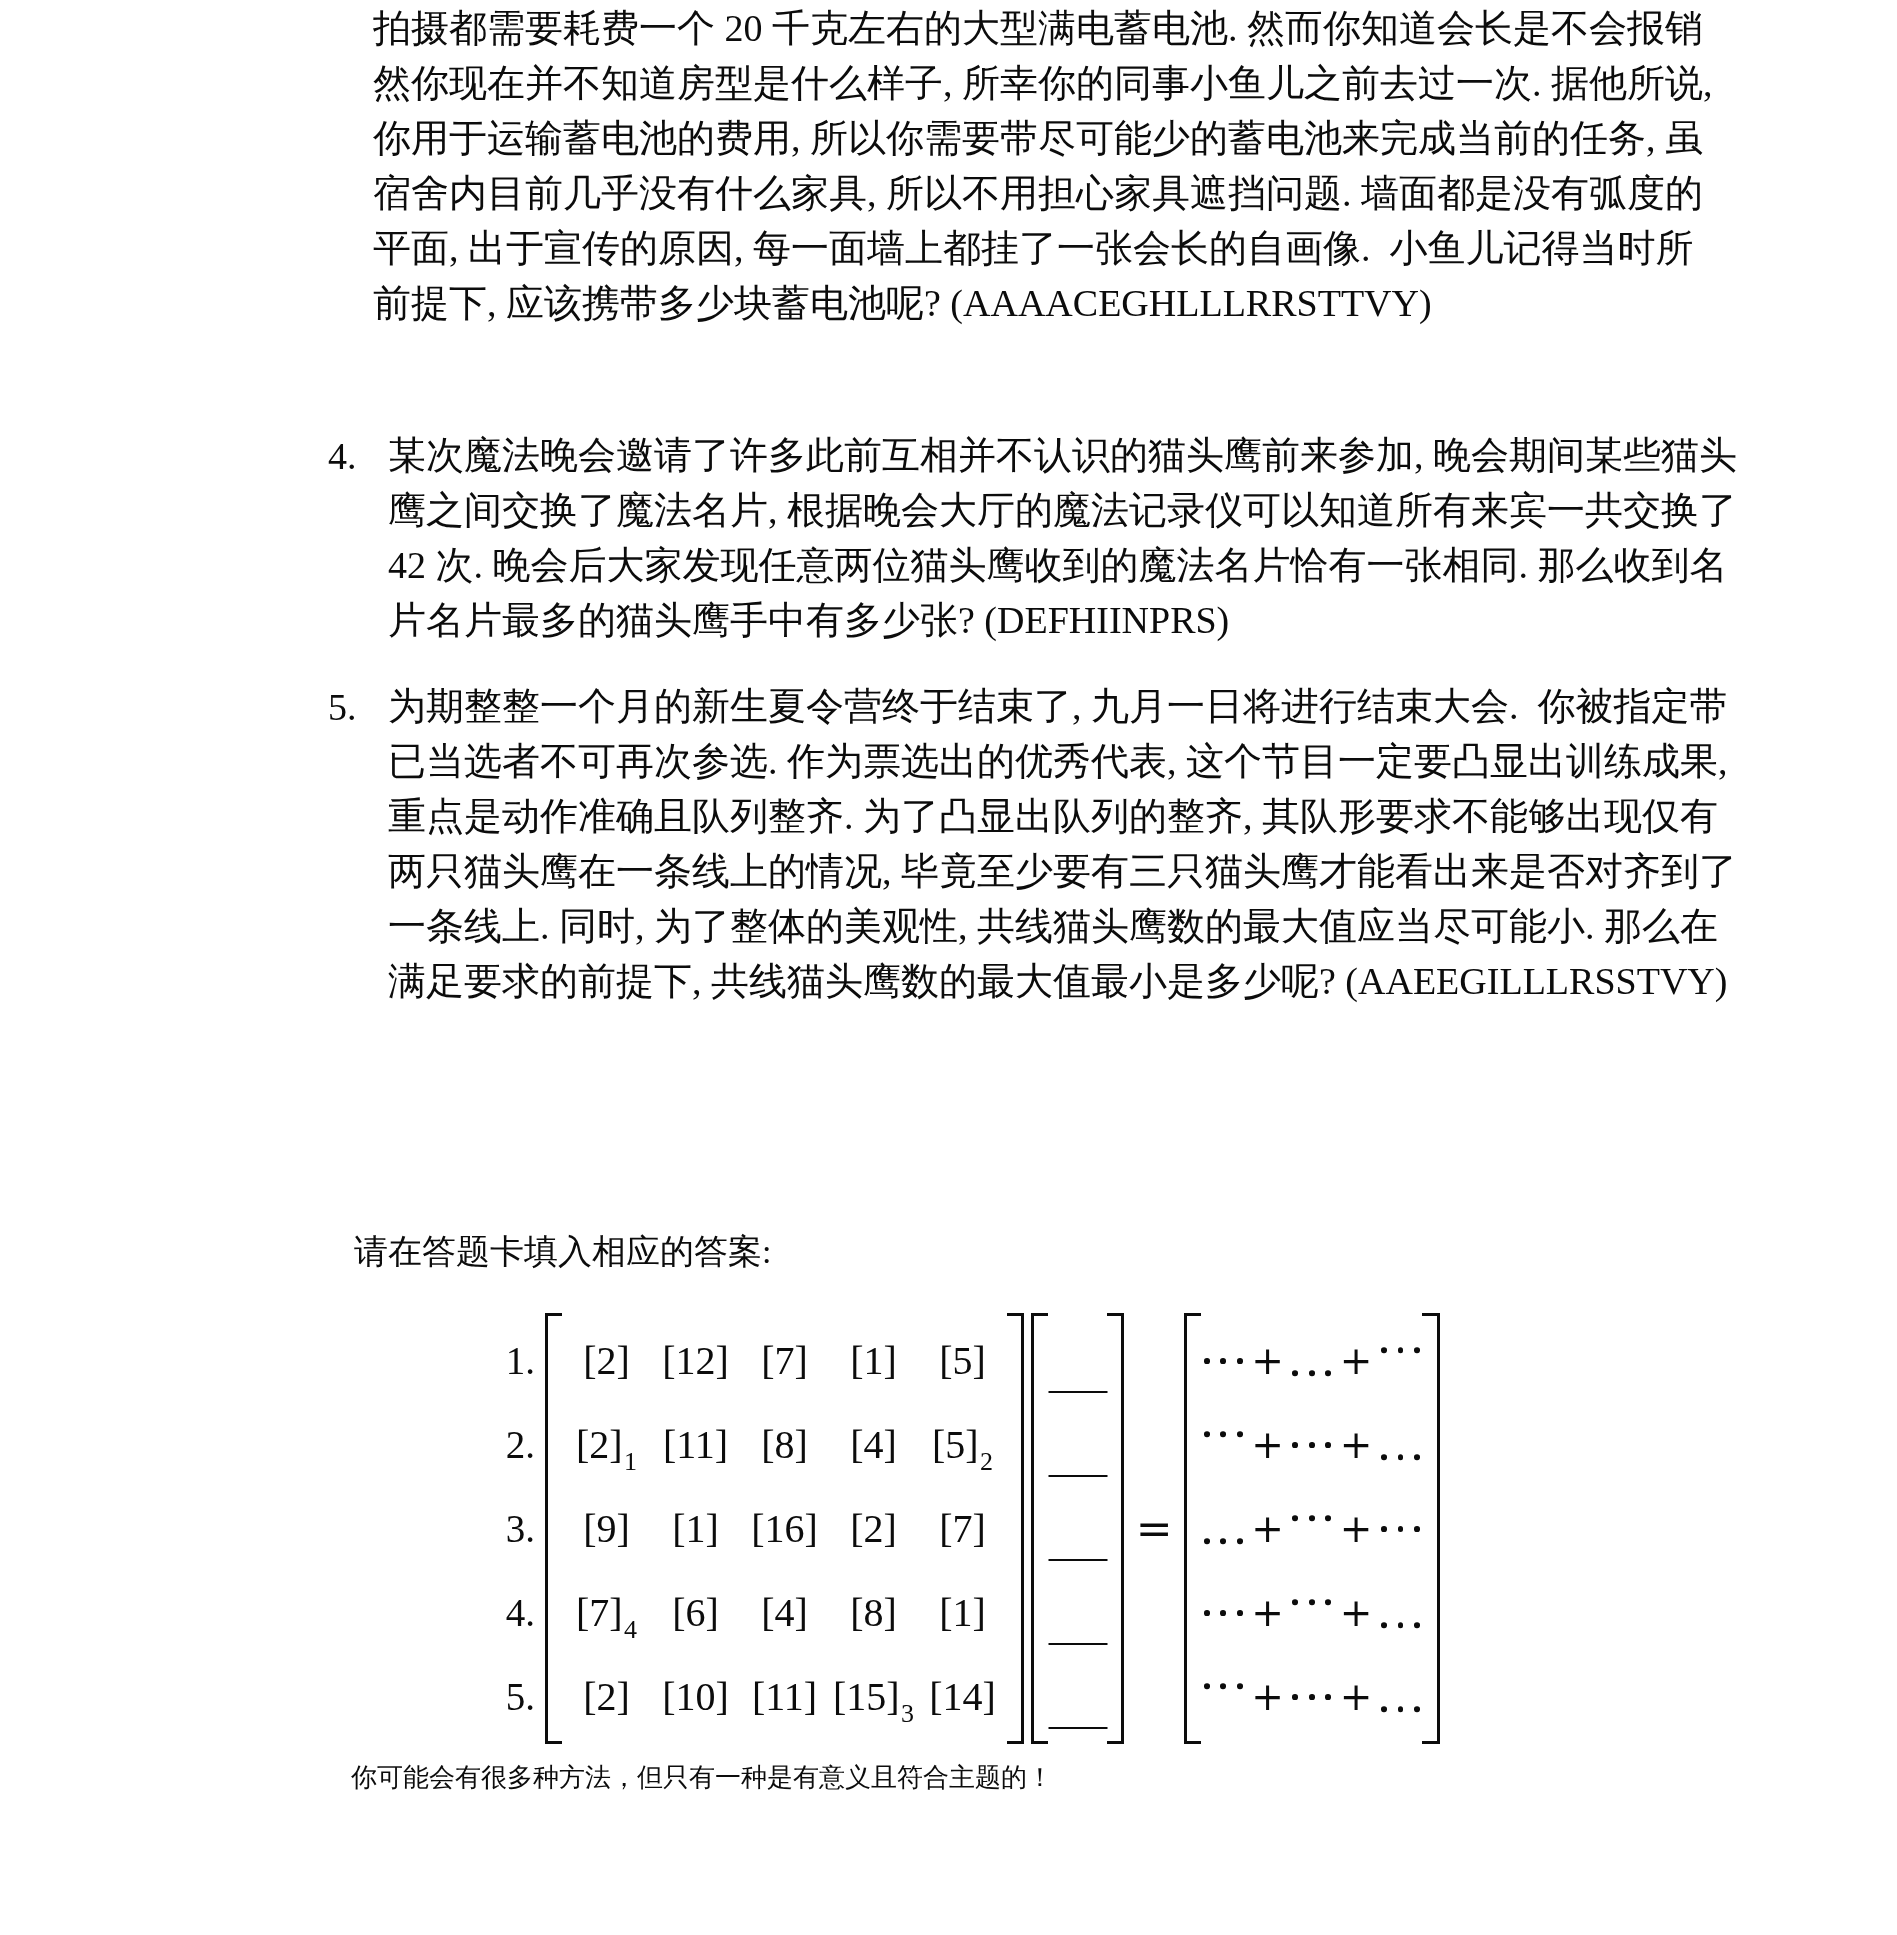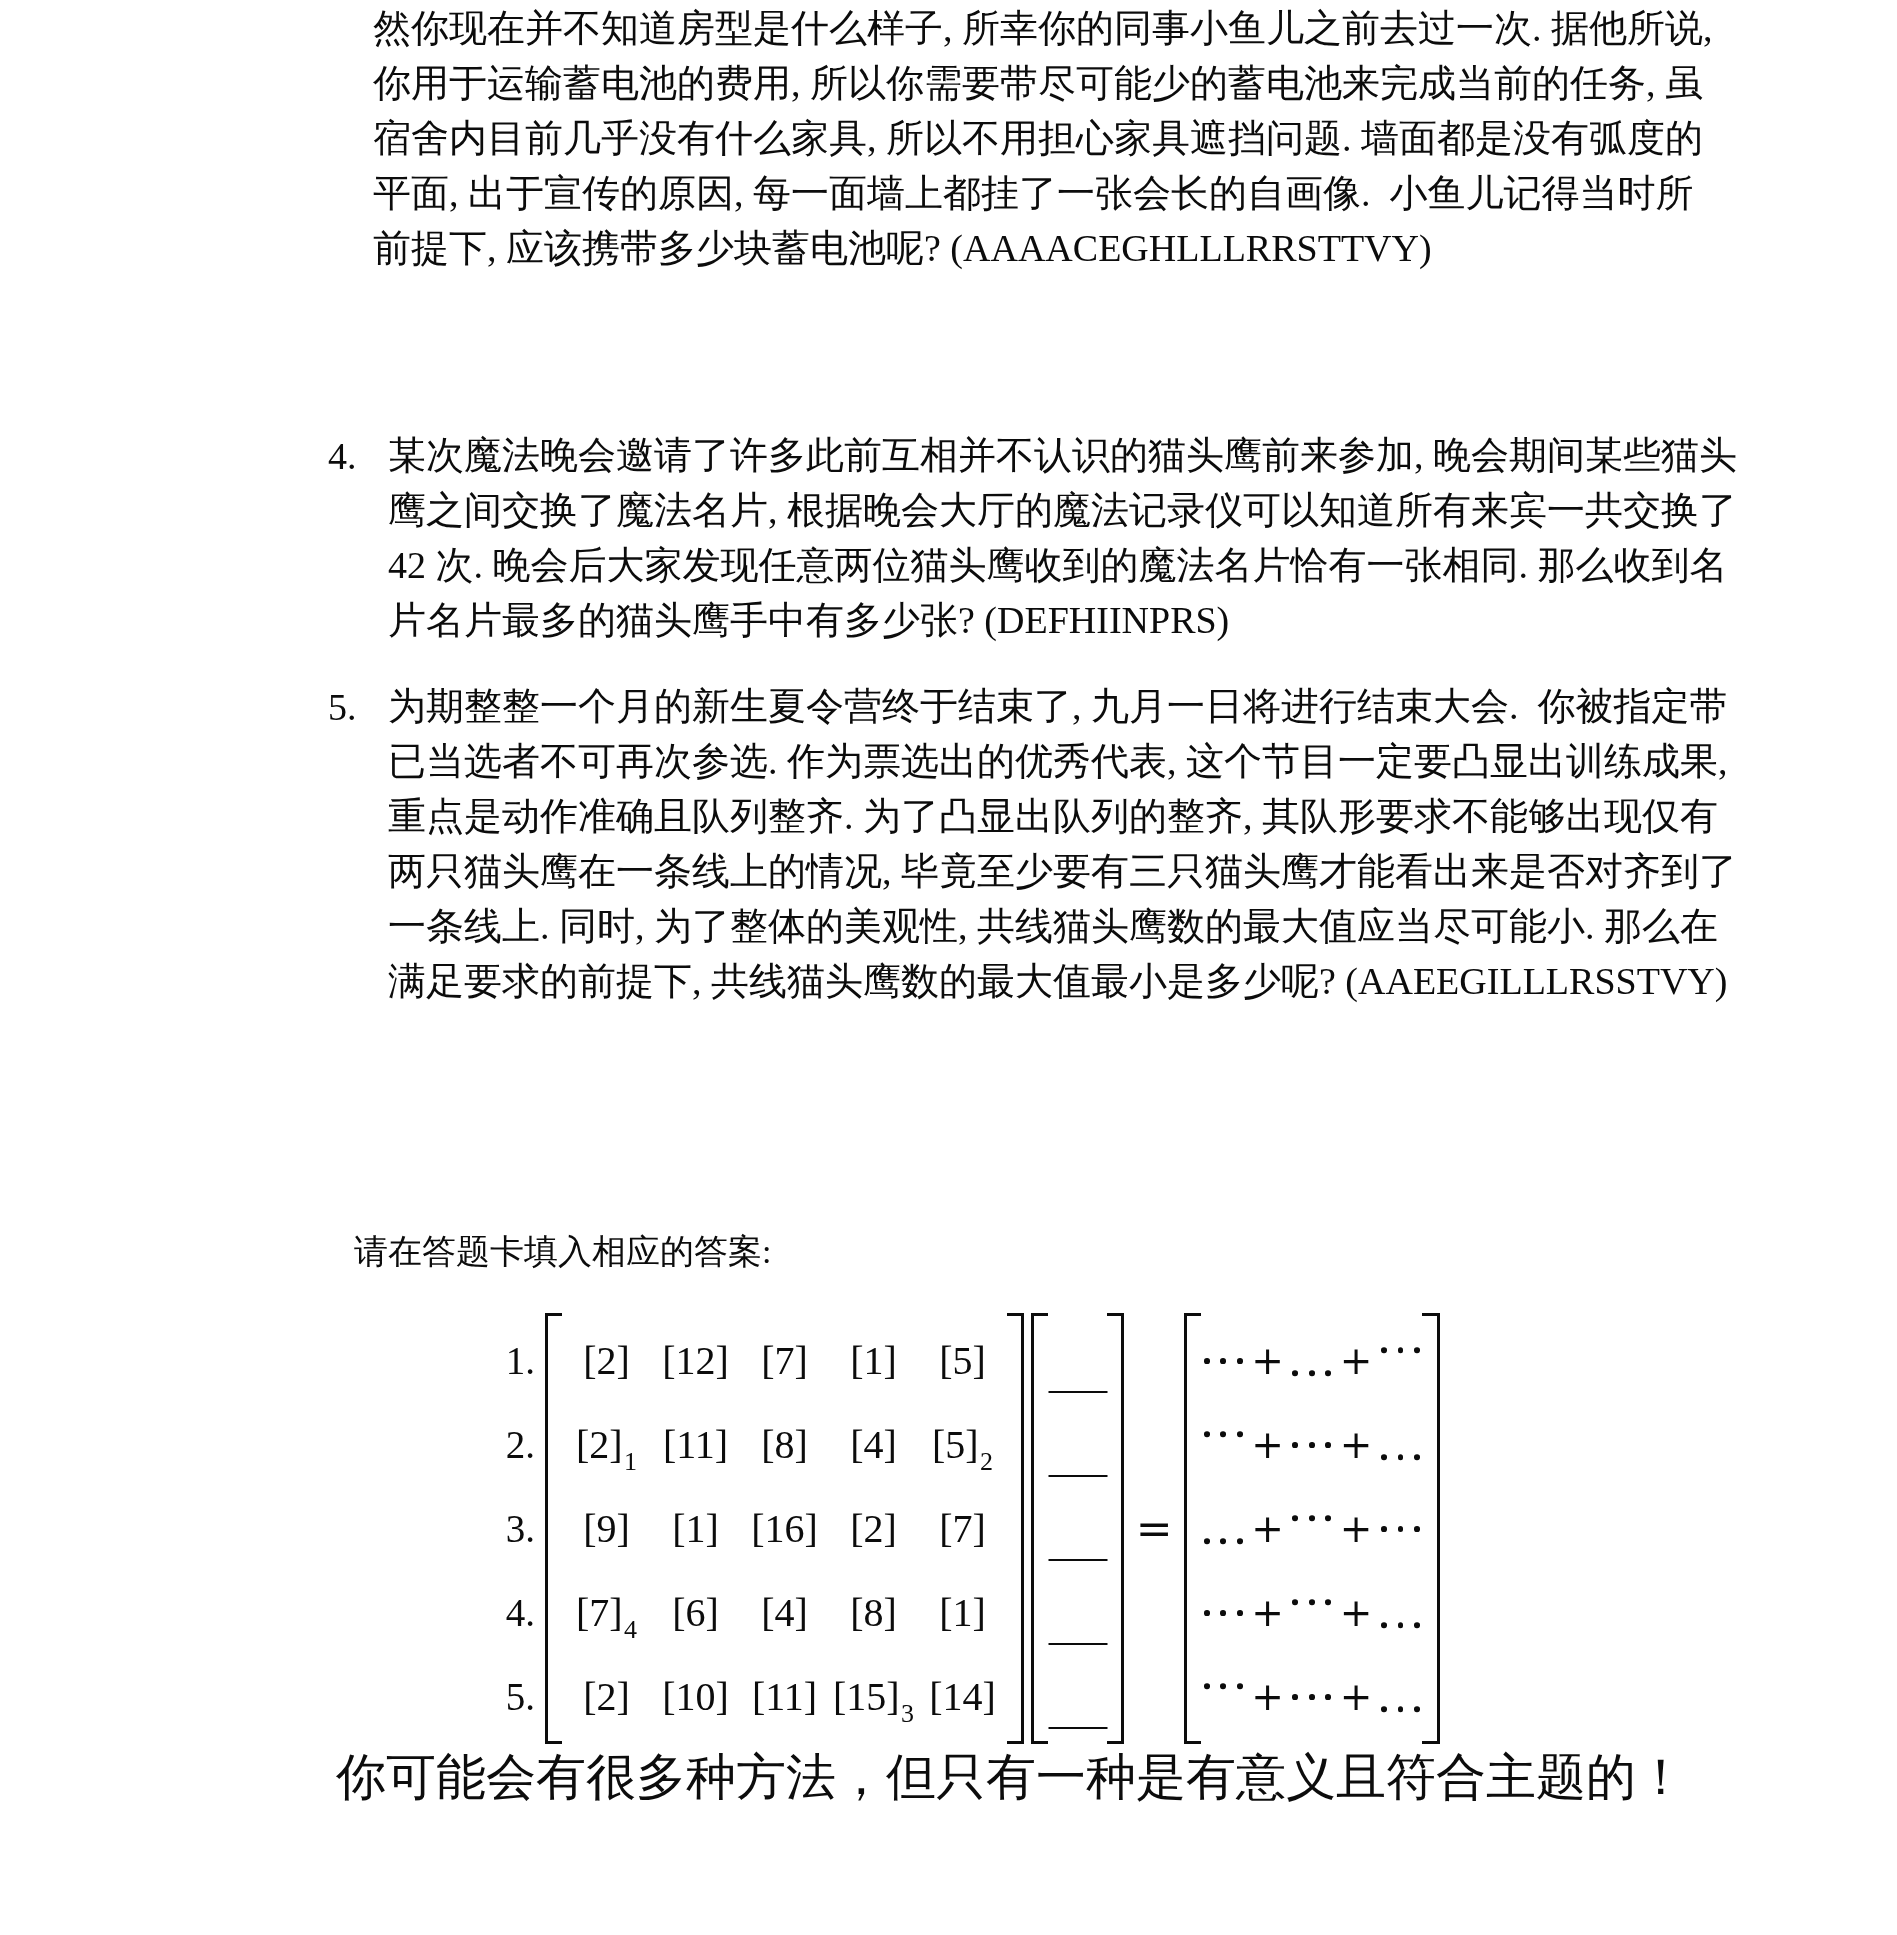--- a/index.html
+++ b/index.html
@@ -23,21 +23,21 @@
   .item { position: absolute; left: 328px; }
   #item-4 { top: 428px; }
   #item-5 { top: 679px; }
   .item-number {
     position: absolute; left: 0; top: 0;
     height: 55px; display: flex; align-items: center;
     font-size: 38px;
   }
   .item-lines { margin-left: 60px; }
   #answer-prompt { position: absolute; left: 354px; top: 1224px; font-size: 34px; white-space: pre; height: 55px; display: flex; align-items: center; }
-  #footer-note { position: absolute; left: 336px; top: 1750px; font-size: 50px; white-space: pre; height: 55px; display: flex; align-items: center; }
+  #footer-note { position: absolute; left: 351px; top: 1750px; font-size: 26px; white-space: pre; height: 55px; display: flex; align-items: center; }
 
   
   #equation {
     position: absolute; left: 491px; top: 1313px;
     display: flex; align-items: flex-start;
   }
   .labels-col { width: 44px; margin-right: 10px; padding-top: 5.7px; }
   .rlabel {
     height: 84px; display: flex; align-items: center; justify-content: flex-end;
     font-size: 39px;
@@ -71,20 +71,21 @@
   .pos-mid  { transform: translateY(0); }
   .pos-low  { transform: translateY(12.2px); }
   .plus { font-size: 39px; line-height: 1; font-family: "DejaVu Serif", serif; }
 </style>
 </head>
 <body>
 
 <div class="page">
 
   <div id="item3-tail" class="textblock">
+      <div class="line">拍摄都需要耗费一个 20 千克左右的大型满电蓄电池. 然而你知道会长是不会报销</div>
       <div class="line">然你现在并不知道房型是什么样子, 所幸你的同事小鱼儿之前去过一次. 据他所说,</div>
       <div class="line">你用于运输蓄电池的费用, 所以你需要带尽可能少的蓄电池来完成当前的任务, 虽</div>
       <div class="line">宿舍内目前几乎没有什么家具, 所以不用担心家具遮挡问题. 墙面都是没有弧度的</div>
       <div class="line">平面, 出于宣传的原因, 每一面墙上都挂了一张会长的自画像.  小鱼儿记得当时所</div>
       <div class="line">前提下, 应该携带多少块蓄电池呢? (AAAACEGHLLLRRSTTVY)</div>
     </div>
 
   <div id="item-4" class="item">
     <div class="item-number">4.</div>
     <div class="item-lines textblock" style="position:static;">

